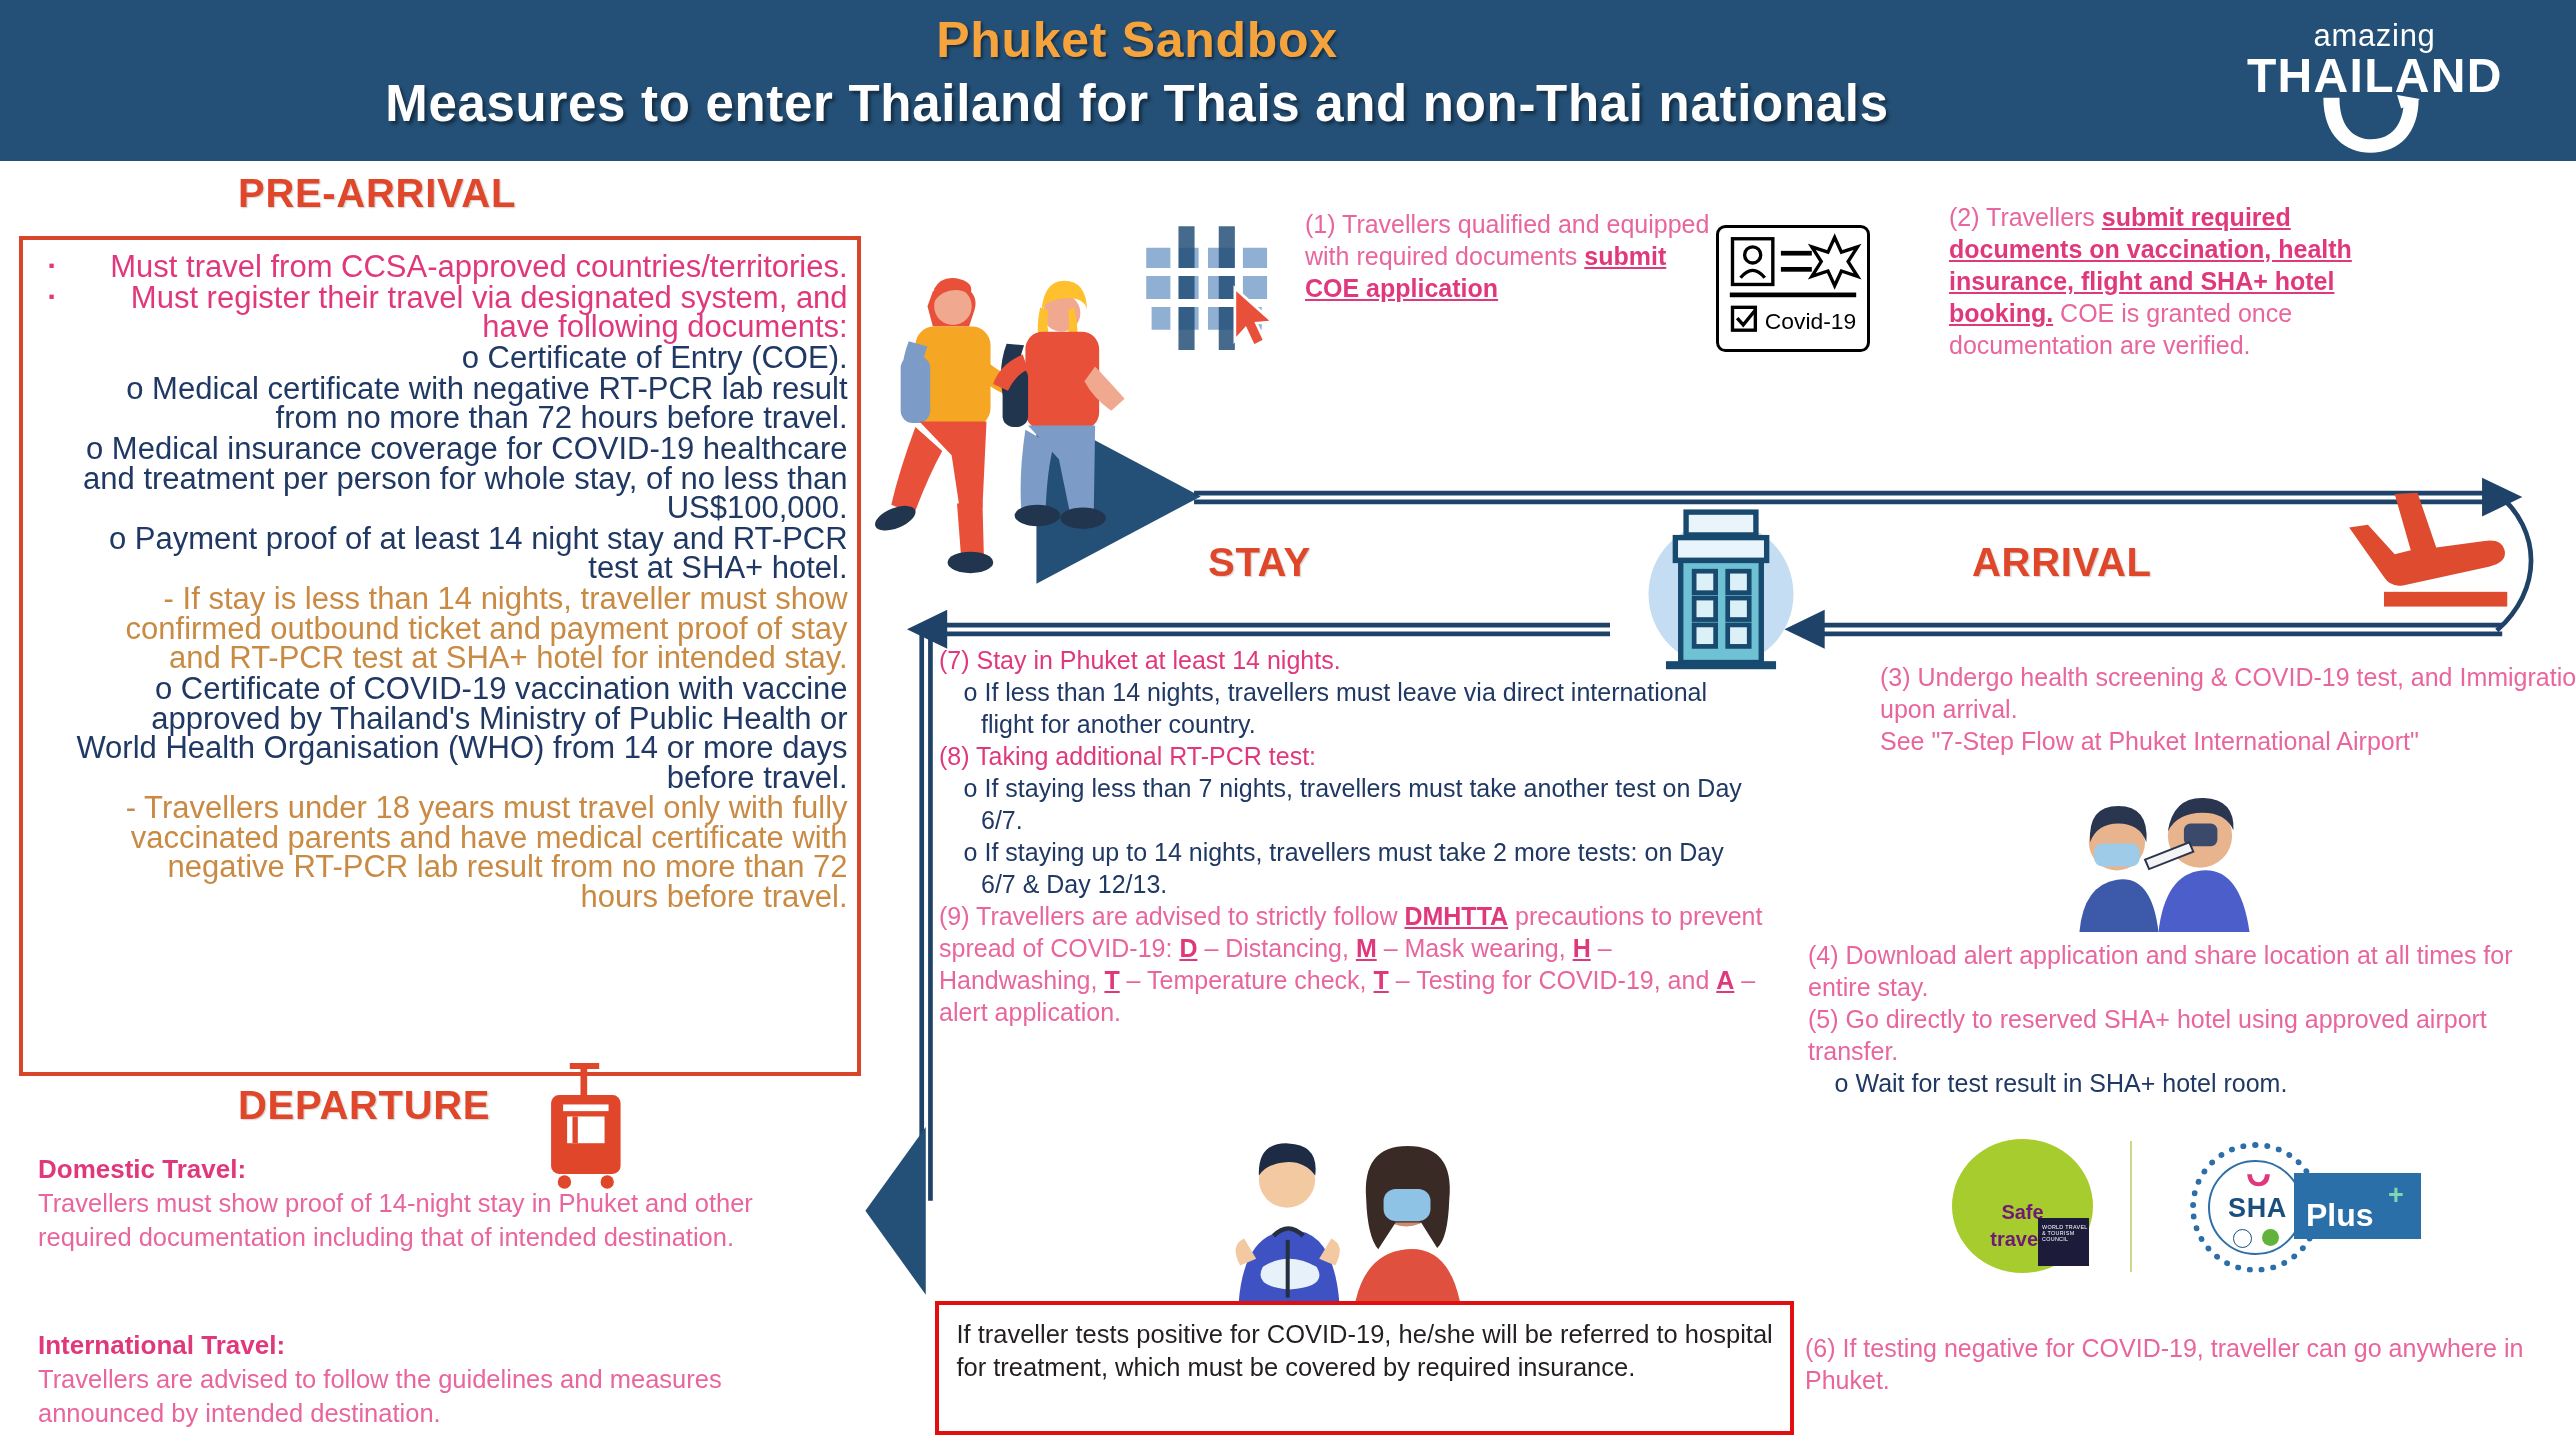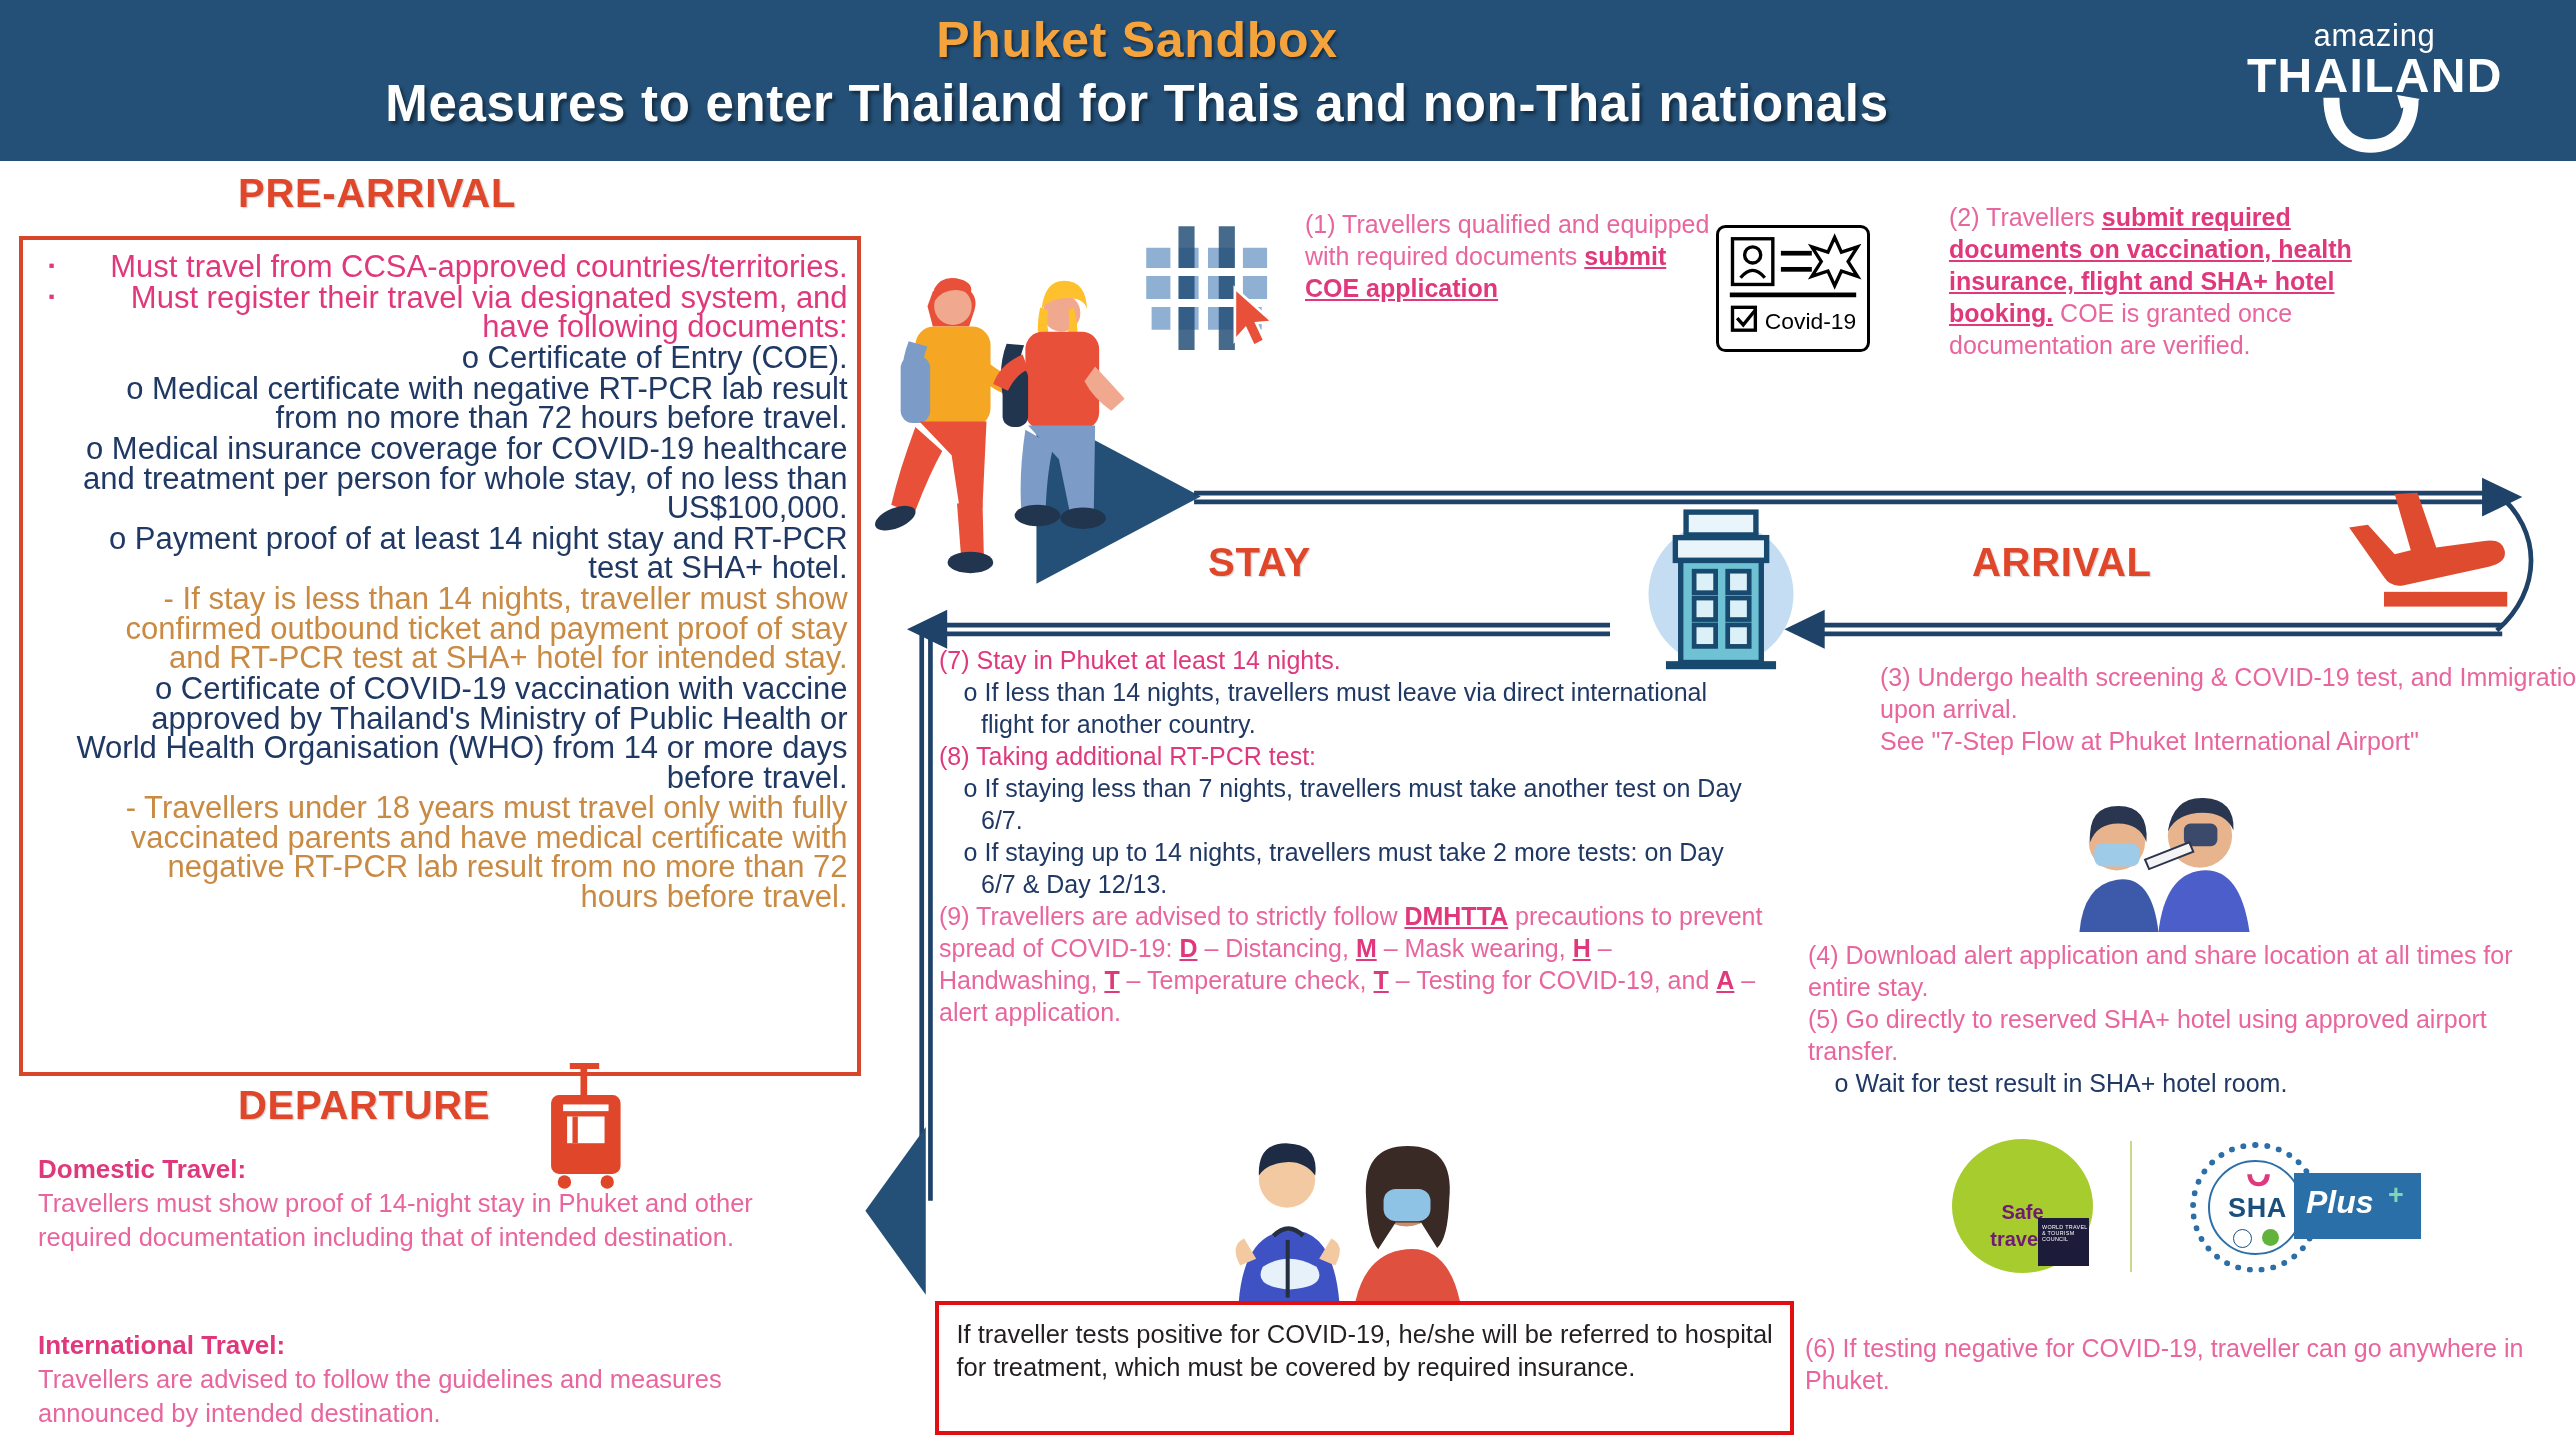--- a/index.html
+++ b/index.html
@@ -83,21 +83,21 @@
   .sha-seal{position:absolute;left:238px;top:8px;width:131px;height:131px;border-radius:50%;
             background:#fff;border:6px dotted #2C6FA8;box-sizing:border-box;}
   .sha-inner{position:absolute;left:12px;top:12px;width:95px;height:95px;border-radius:50%;
              background:#fff;border:2px solid #2C6FA8;box-sizing:border-box;}
   .sha-inner .sha-txt{position:absolute;left:0;top:31px;width:95px;text-align:center;
                       font-size:27px;font-weight:bold;color:#1B4F7E;letter-spacing:0.7px;}
   .sha-dot-a{position:absolute;left:23px;top:67px;width:17.4px;height:17.4px;border-radius:50%;background:#fff;border:1.3px solid #1B4F7E;}
   .sha-dot-b{position:absolute;left:52px;top:67px;width:17.4px;height:17.4px;border-radius:50%;background:#62B33B;}
   .sha-mini-smile{position:absolute;left:35px;top:10.7px;width:27px;height:16px;}
   .plus-tag{position:absolute;left:342px;top:39px;width:127px;height:66px;background:#2A6FA8;}
-  .plus-tag .p{position:absolute;left:12px;top:11px;font-size:32px;font-style:italic;
+  .plus-tag .p{position:absolute;left:12px;top:24px;font-size:32px;
                font-weight:bold;color:#fff;}
   .plus-tag .sup{position:absolute;left:94px;top:6.7px;font-size:27px;color:#7FD6B0;font-weight:bold;}
 
   
   .covidcard{position:absolute;left:1716px;top:225px;width:154px;height:127px;
              border:3.4px solid #000;border-radius:9.4px;box-sizing:border-box;background:#fff;}
 
   
   #flow{position:absolute;left:0;top:0;width:2576px;height:1449px;pointer-events:none;}
 </style>

